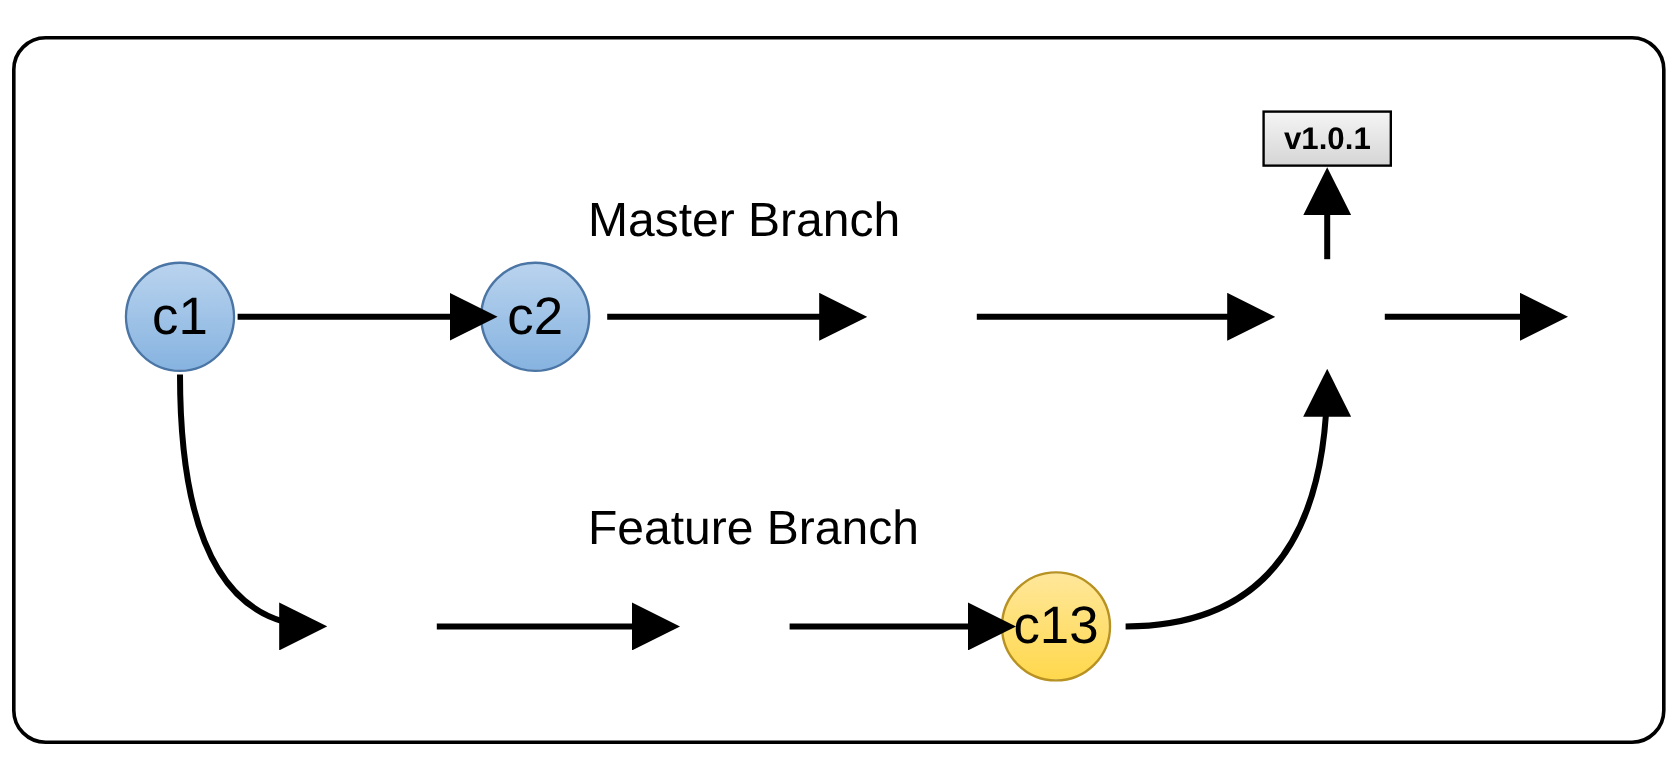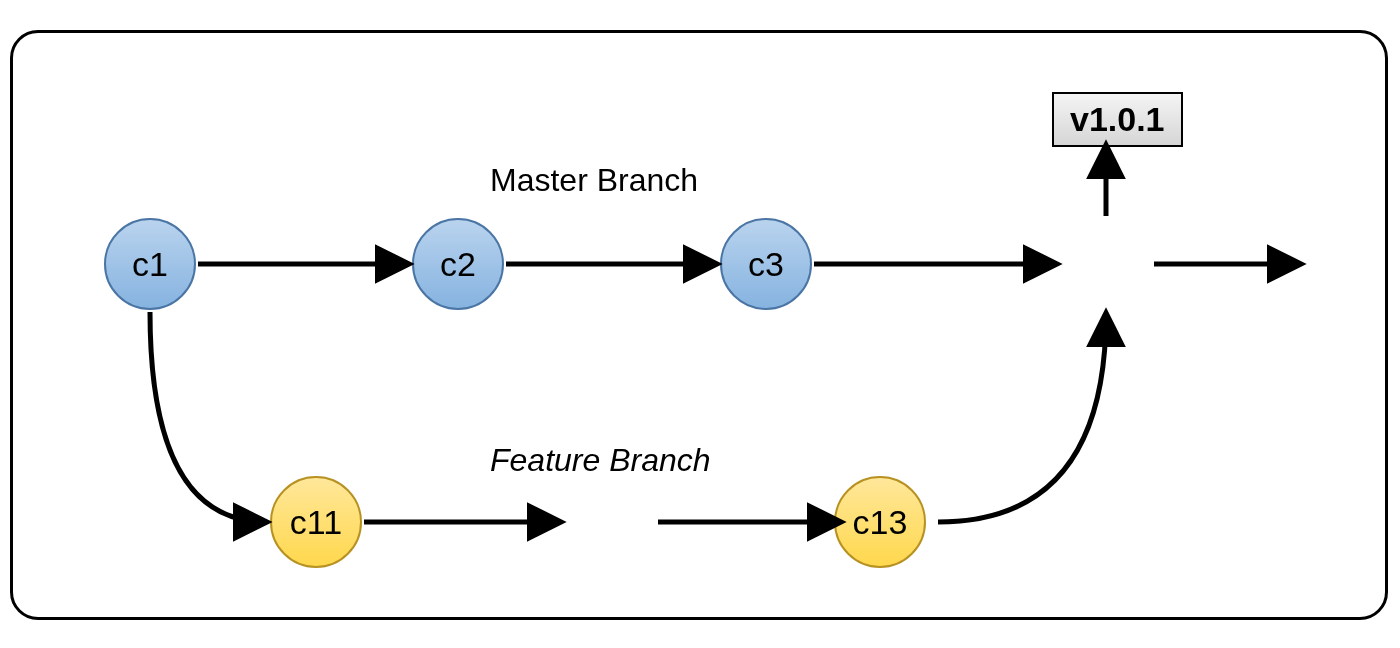--- a/index.html
+++ b/index.html
@@ -29,69 +29,67 @@
   .commit {
     position: absolute;
     width: 92px;
     height: 92px;
     border-radius: 50%;
     border: 2px solid;
     box-sizing: border-box;
     display: flex;
     align-items: center;
     justify-content: center;
-    font-size: 34px;
+    font-size: 44px;
     color: #000;
   }
   .blue  { background: linear-gradient(#b9d3ee,#86b3e0); border-color:#4a75a4; }
   .green { background: linear-gradient(#bfe8b6,#8fd184); border-color:#4b8a3f; }
   .gold  { background: linear-gradient(#ffe79a,#ffd84d); border-color:#b79223; }
   .branch-label {
     position: absolute;
-    font-size: 32px;
+    font-size: 40px;
     color: #000;
     white-space: nowrap;
   }
   .tag-box {
     position: absolute;
     padding: 6px 16px;
     border: 2px solid #000;
     background: linear-gradient(#f4f4f4,#d6d6d6);
-    font-size: 34px;
+    font-size: 26px;
     font-weight: bold;
   }
   svg.overlay {
     position: absolute;
     left: 0; top: 0;
     width: 1400px;
     height: 648px;
     pointer-events: none;
   }
 </style>
 </head>
 <body>
 
 <div class="frame"></div>
 
 <div class="stage">
 
   <div class="branch-label" style="left:490px; top:162px;">Master Branch</div>
 
-  <div class="branch-label" style="left:490px; top:442px;font-style:italic;">Feature Branch</div>
+  <div class="branch-label" style="left:490px; top:418px;">Feature Branch</div>
 
   <div class="tag-box" style="left:1052px; top:92px;">v1.0.1</div>
 
   <div class="commit blue" style="left:104px;  top:218px;">c1</div>
 
-  <div class="commit blue" style="left:412px;  top:218px;">c2</div>
-
-  <div class="commit blue" style="left:720px;  top:218px;">c3</div>
+  <div class="commit blue" style="left:400px;  top:218px;">c2</div>
 
 
-  <div class="commit gold" style="left:270px;  top:476px;">c11</div>
+
 
 
   <div class="commit gold" style="left:834px;  top:476px;">c13</div>
 
   <svg class="overlay">
     <defs>
       <marker id="ah" viewBox="0 0 12 12" refX="10" refY="6" markerWidth="8" markerHeight="8" orient="auto-start-reverse">
         <path d="M0,0 L12,6 L0,12 Z" fill="#000"></path>
       </marker>
     </defs>

